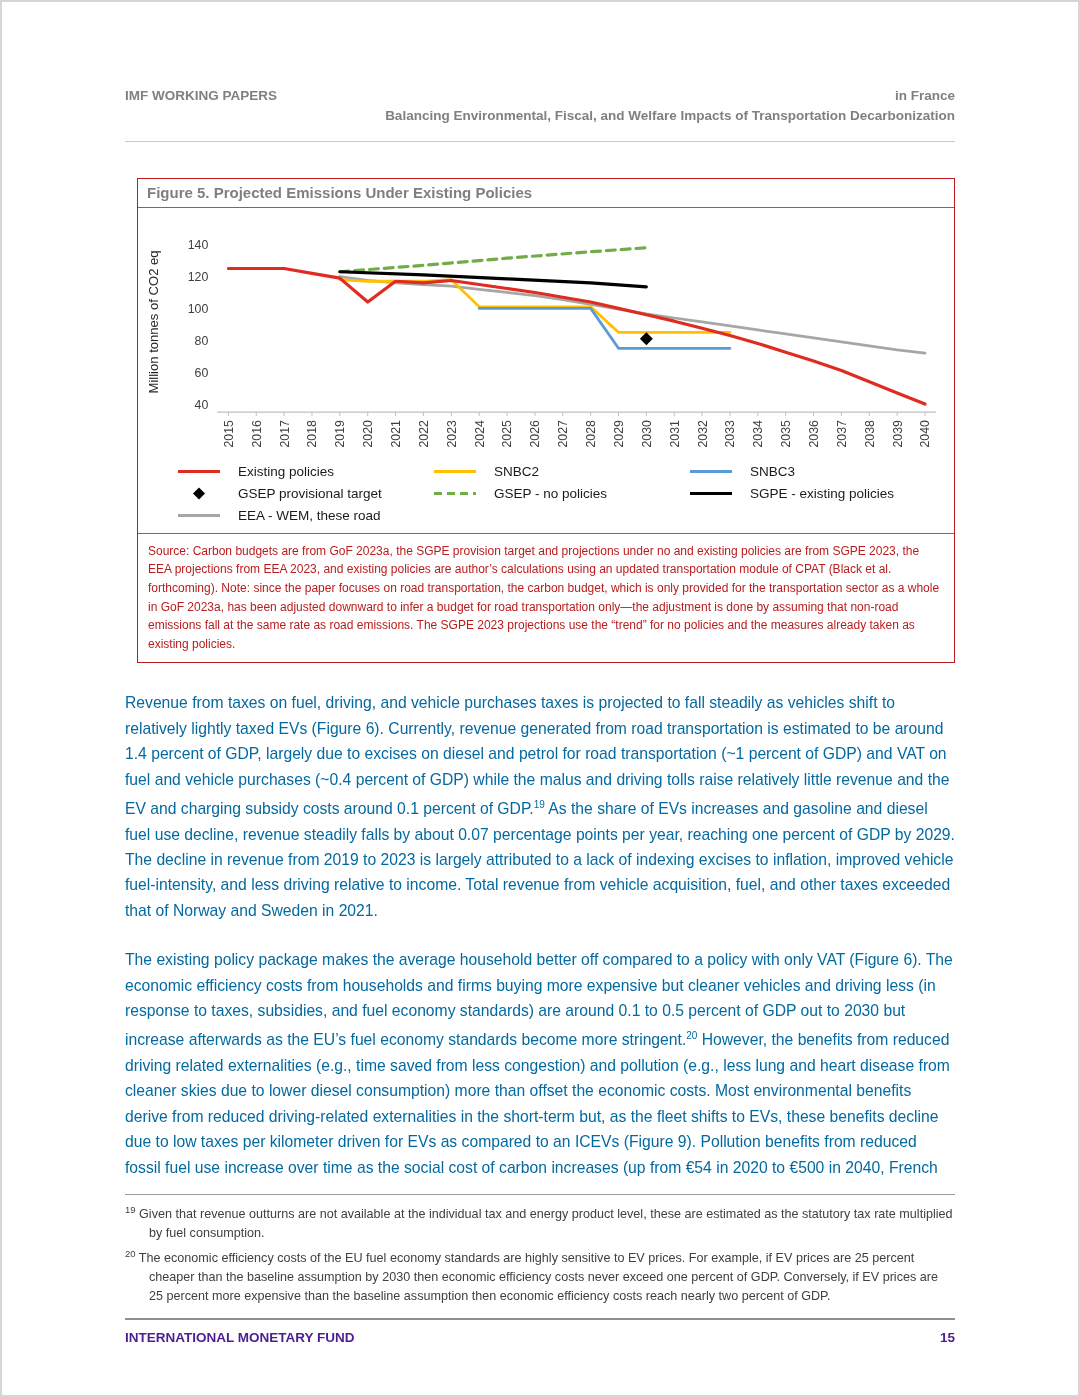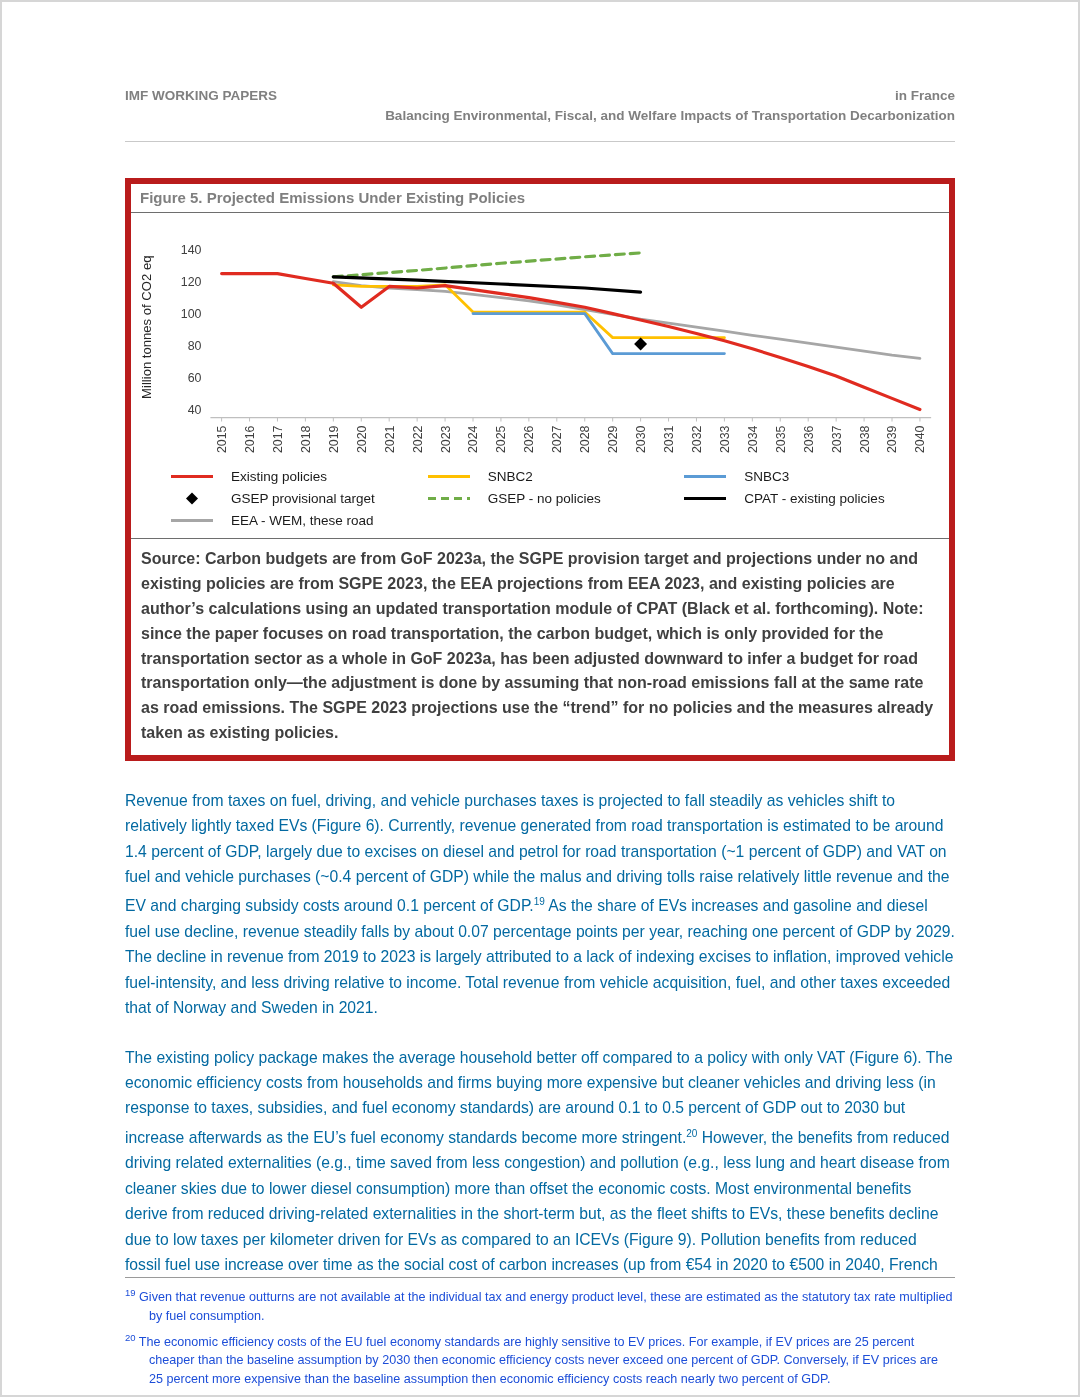--- a/index.html
+++ b/index.html
@@ -5,35 +5,35 @@
   * { margin:0; padding:0; box-sizing:border-box; }
   html,body { background:#ffffff; }
   body { font-family:"Liberation Sans", sans-serif; }
   .page { width:1080px; height:1397px; margin:0 auto; background:#fff;
           border:2px solid #d6d6d6; padding:0 123px 50px 123px;
           display:flex; flex-direction:column; overflow:hidden; }
   .doc-header { margin-top:84px; display:flex; justify-content:space-between;
                 color:#808080; font-weight:bold; font-size:13.5px; line-height:1.45; }
   .header-right { text-align:right; max-width:640px; }
   .header-rule { border-bottom:1px solid #c9c9c9; margin-top:16px; }
-  .figure-box { margin-top:36px; border:6px solid #b91c1c; }
+  .figure-box { margin-top:36px; border:1px solid #b91c1c;margin-left:12px; }
   .figure-title { font-weight:bold; color:#7f7f7f; font-size:15px;
                   padding:5px 9px 6px; border-bottom:1px solid #6e6e6e; }
   .chart-wrap { padding:8px 0 0 0; }
   .chart-wrap svg { display:block; width:100%; height:auto; }
   .figure-legend { display:grid; grid-template-columns:1fr 1fr 1fr; row-gap:7px;
                    padding:4px 10px 10px 38px; }
   .legend-item { display:flex; align-items:center; gap:16px; font-size:13.5px; color:#1a1a1a; }
-  .figure-note { border-top:1px solid #6e6e6e; font-size:16px; line-height:1.55;
-                 padding:8px 10px 9px; color:#404040;font-weight:bold; }
+  .figure-note { border-top:1px solid #6e6e6e; font-size:12px; line-height:1.55;
+                 padding:8px 10px 9px; color:#b91c1c; }
   .body-text { margin-top:27px; font-size:15.7px; line-height:25.4px; color:#0369a1; }
   .body-text p + p { margin-top:24px; }
   sup.fn-ref { font-size:10px; }
   .footnote-sep { margin-top:auto; border-bottom:1px solid #9a9a9a; margin-bottom:8px; }
-  .footnotes { font-size:12.6px; line-height:1.47; color:#1d4ed8; }
+  .footnotes { font-size:12.6px; line-height:1.47; color:#404040; }
   .footnote { padding-left:24px; text-indent:-24px; margin-bottom:5px; }
   .footnote sup { font-size:9.5px; }
   .doc-footer { border-top:2px solid #8f8f8f; margin-top:8px; padding-top:10px;
                 display:flex; justify-content:space-between; color:#4c1d95;
                 font-weight:bold; font-size:13.5px; }
 </style>
 </head>
 <body>
 
 <div class="page">
@@ -148,21 +148,21 @@
         <div class="legend-item">
           <svg width="46" height="13">
             <line x1="2" y1="6.5" x2="44" y2="6.5" stroke="#70ad47" stroke-width="3" stroke-dasharray="8 5"></line>
           </svg>
           <span>GSEP - no policies</span>
         </div>
         <div class="legend-item">
           <svg width="46" height="13">
             <line x1="2" y1="6.5" x2="44" y2="6.5" stroke="#000000" stroke-width="3"></line>
           </svg>
-          <span>CPAT - existing policies</span>
+          <span>SGPE - existing policies</span>
         </div>
         <div class="legend-item">
           <svg width="46" height="13">
             <line x1="2" y1="6.5" x2="44" y2="6.5" stroke="#a6a6a6" stroke-width="3"></line>
           </svg>
           <span>EEA - WEM, these road</span>
         </div>
       </div>
     <div class="figure-note">Source: Carbon budgets are from GoF 2023a, the SGPE provision target and projections under no and existing policies are from SGPE 2023, the EEA projections from EEA 2023, and existing policies are author’s calculations using an updated transportation module of CPAT (Black et al. forthcoming). Note: since the paper focuses on road transportation, the carbon budget, which is only provided for the transportation sector as a whole in GoF 2023a, has been adjusted downward to infer a budget for road transportation only—the adjustment is done by assuming that non-road emissions fall at the same rate as road emissions. The SGPE 2023 projections use the “trend” for no policies and the measures already taken as existing policies.</div>
   </section>

